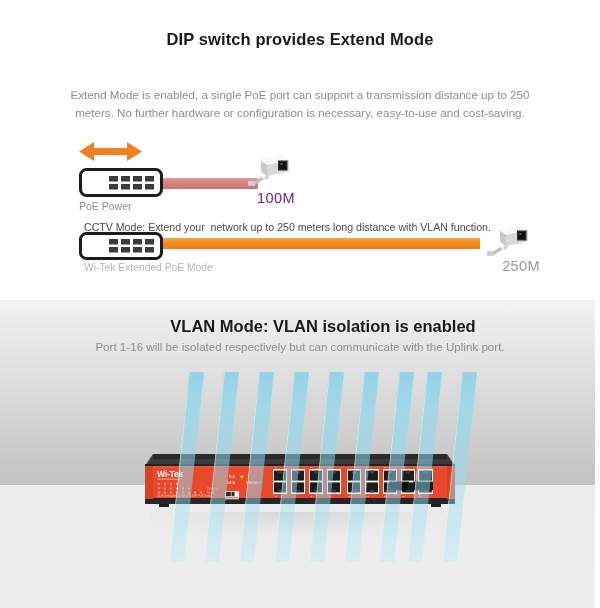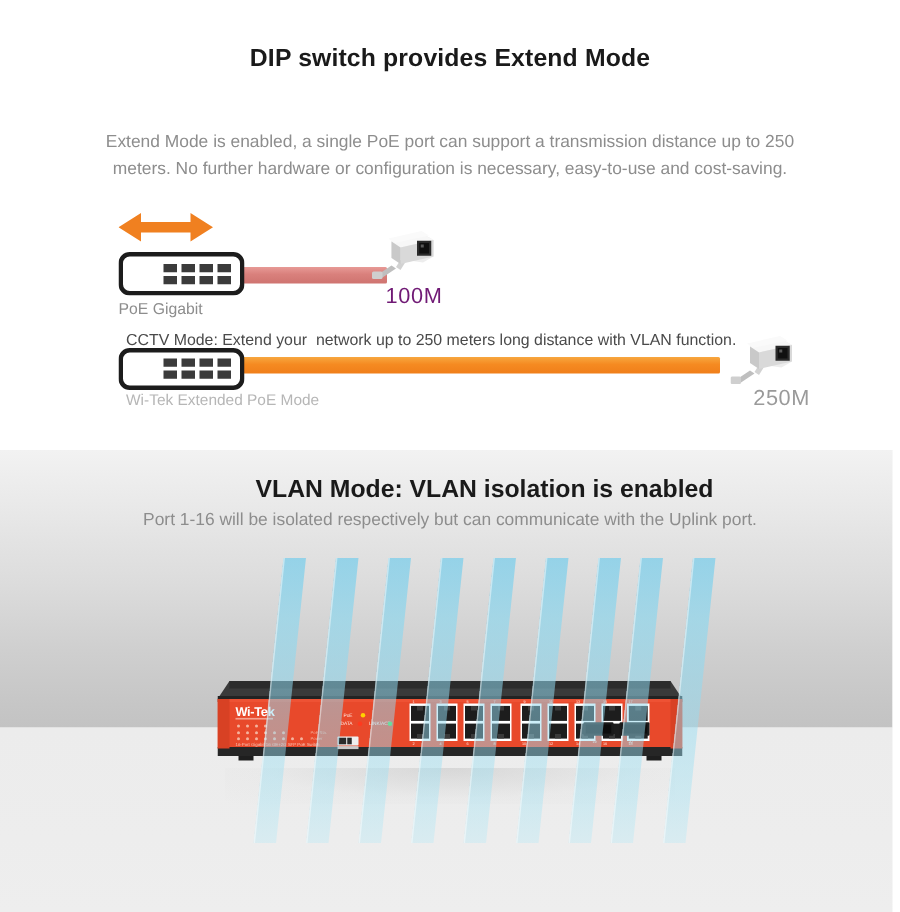--- a/index.html
+++ b/index.html
@@ -136,21 +136,21 @@
           <rect x="54" y="8" width="9" height="5.5"></rect>
           <rect x="66" y="8" width="9" height="5.5"></rect>
           <rect x="30" y="16" width="9" height="5.5"></rect>
           <rect x="42" y="16" width="9" height="5.5"></rect>
           <rect x="54" y="16" width="9" height="5.5"></rect>
           <rect x="66" y="16" width="9" height="5.5"></rect>
         </g>
       </svg>
     </div>
 
-    <div class="poe-sw-label">PoE Gigabit</div>
+    <div class="poe-sw-label">PoE Power</div>
 
     <div class="cam1">
       <svg width="44" height="36" viewBox="0 0 44 36">
 
         <path d="M4 31 L13 25 L16 27 L7 33 Z" fill="#bfbfbf"></path>
         <rect x="0" y="29" width="7" height="5" rx="1" fill="#cfcfcf"></rect>
         <path d="M16 26 L21 18 L24 20 L19 28 Z" fill="#d2d2d2"></path>
 
         <path d="M13 9 L34 4 L41 8 L41 19 L34 23 L13 20 Z" fill="#ededed"></path>
         <path d="M13 9 L34 4 L41 8 L19 13 Z" fill="#f7f7f7"></path>

